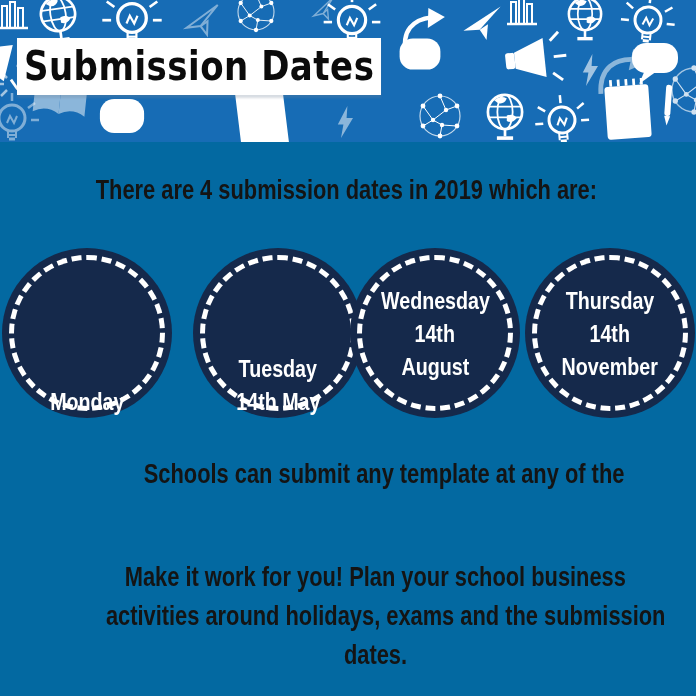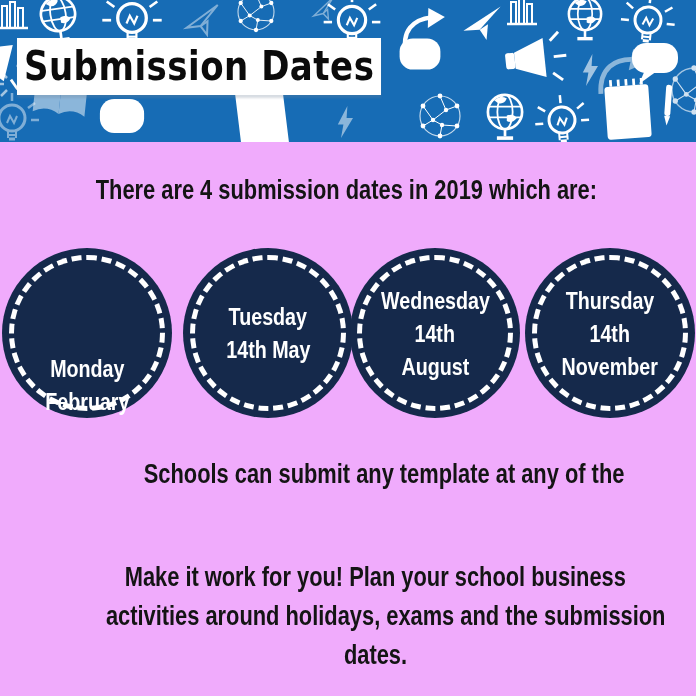--- a/index.html
+++ b/index.html
@@ -1,18 +1,18 @@
 <!DOCTYPE html>
 <html><head>
 <meta charset="utf-8">
 <style>
   html,body { margin:0; padding:0; background:#ffffff; }
   .page {
     position:relative; width:696px; height:696px;
-    background:#f0abfc; overflow:hidden;
+    background:#0369a1; overflow:hidden;
     font-family:"Liberation Sans", sans-serif;
   }
   
   .banner {
     position:absolute; top:0; left:0; width:696px; height:142px;
     background:#176cb5; overflow:hidden;
   }
   .banner svg { position:absolute; top:0; left:0; }
   .title-box {
     position:absolute; left:17px; top:38px; width:364px; height:57px;
@@ -43,21 +43,21 @@
     background:#15294b; display:flex; align-items:center; justify-content:center;
   }
   .circle .ring {
     position:absolute; inset:7px; border:5px dashed #ffffff; border-radius:50%;
   }
   .circle .txt {
     position:relative; color:#ffffff; font-weight:bold;
     font-size:24px; line-height:33px; text-align:center;
   }
   .circle .txt .squish { transform:scaleX(0.82); }
-  .c1 { left:2px;align-items:flex-end; }  .c2 { left:183px; }  .c3 { left:350px; }  .c4 { left:525px;text-decoration:underline; }
+  .c1 { left:2px;align-items:flex-end; }  .c2 { left:193px;align-items:flex-end; }  .c3 { left:350px; }  .c4 { left:525px;text-decoration:underline; }
   
   .para {
     position:absolute; left:0; width:696px; text-align:center;
     font-size:28px; font-weight:bold; color:#141414; line-height:39px;
   }
   .para1 { top:454px;margin-left:36px; }
   .para2 { top:557px;margin-left:27px; }
 </style>
 </head>
 <body>
@@ -202,21 +202,20 @@
   <div class="intro line">
     <span class="squish">There are 4 submission dates in 2019 which are:</span>
   </div>
 
   <div class="circles">
 
     <div class="circle c1">
       <div class="ring"></div>
       <div class="txt">
         <div class="line"><span class="squish">Monday</span></div>
-        <div class="line"><span class="squish">February</span></div>
       </div>
     </div>
 
     <div class="circle c2">
       <div class="ring"></div>
       <div class="txt">
         <div class="line"><span class="squish">Tuesday</span></div>
         <div class="line"><span class="squish">14th May</span></div>
       </div>
     </div>

